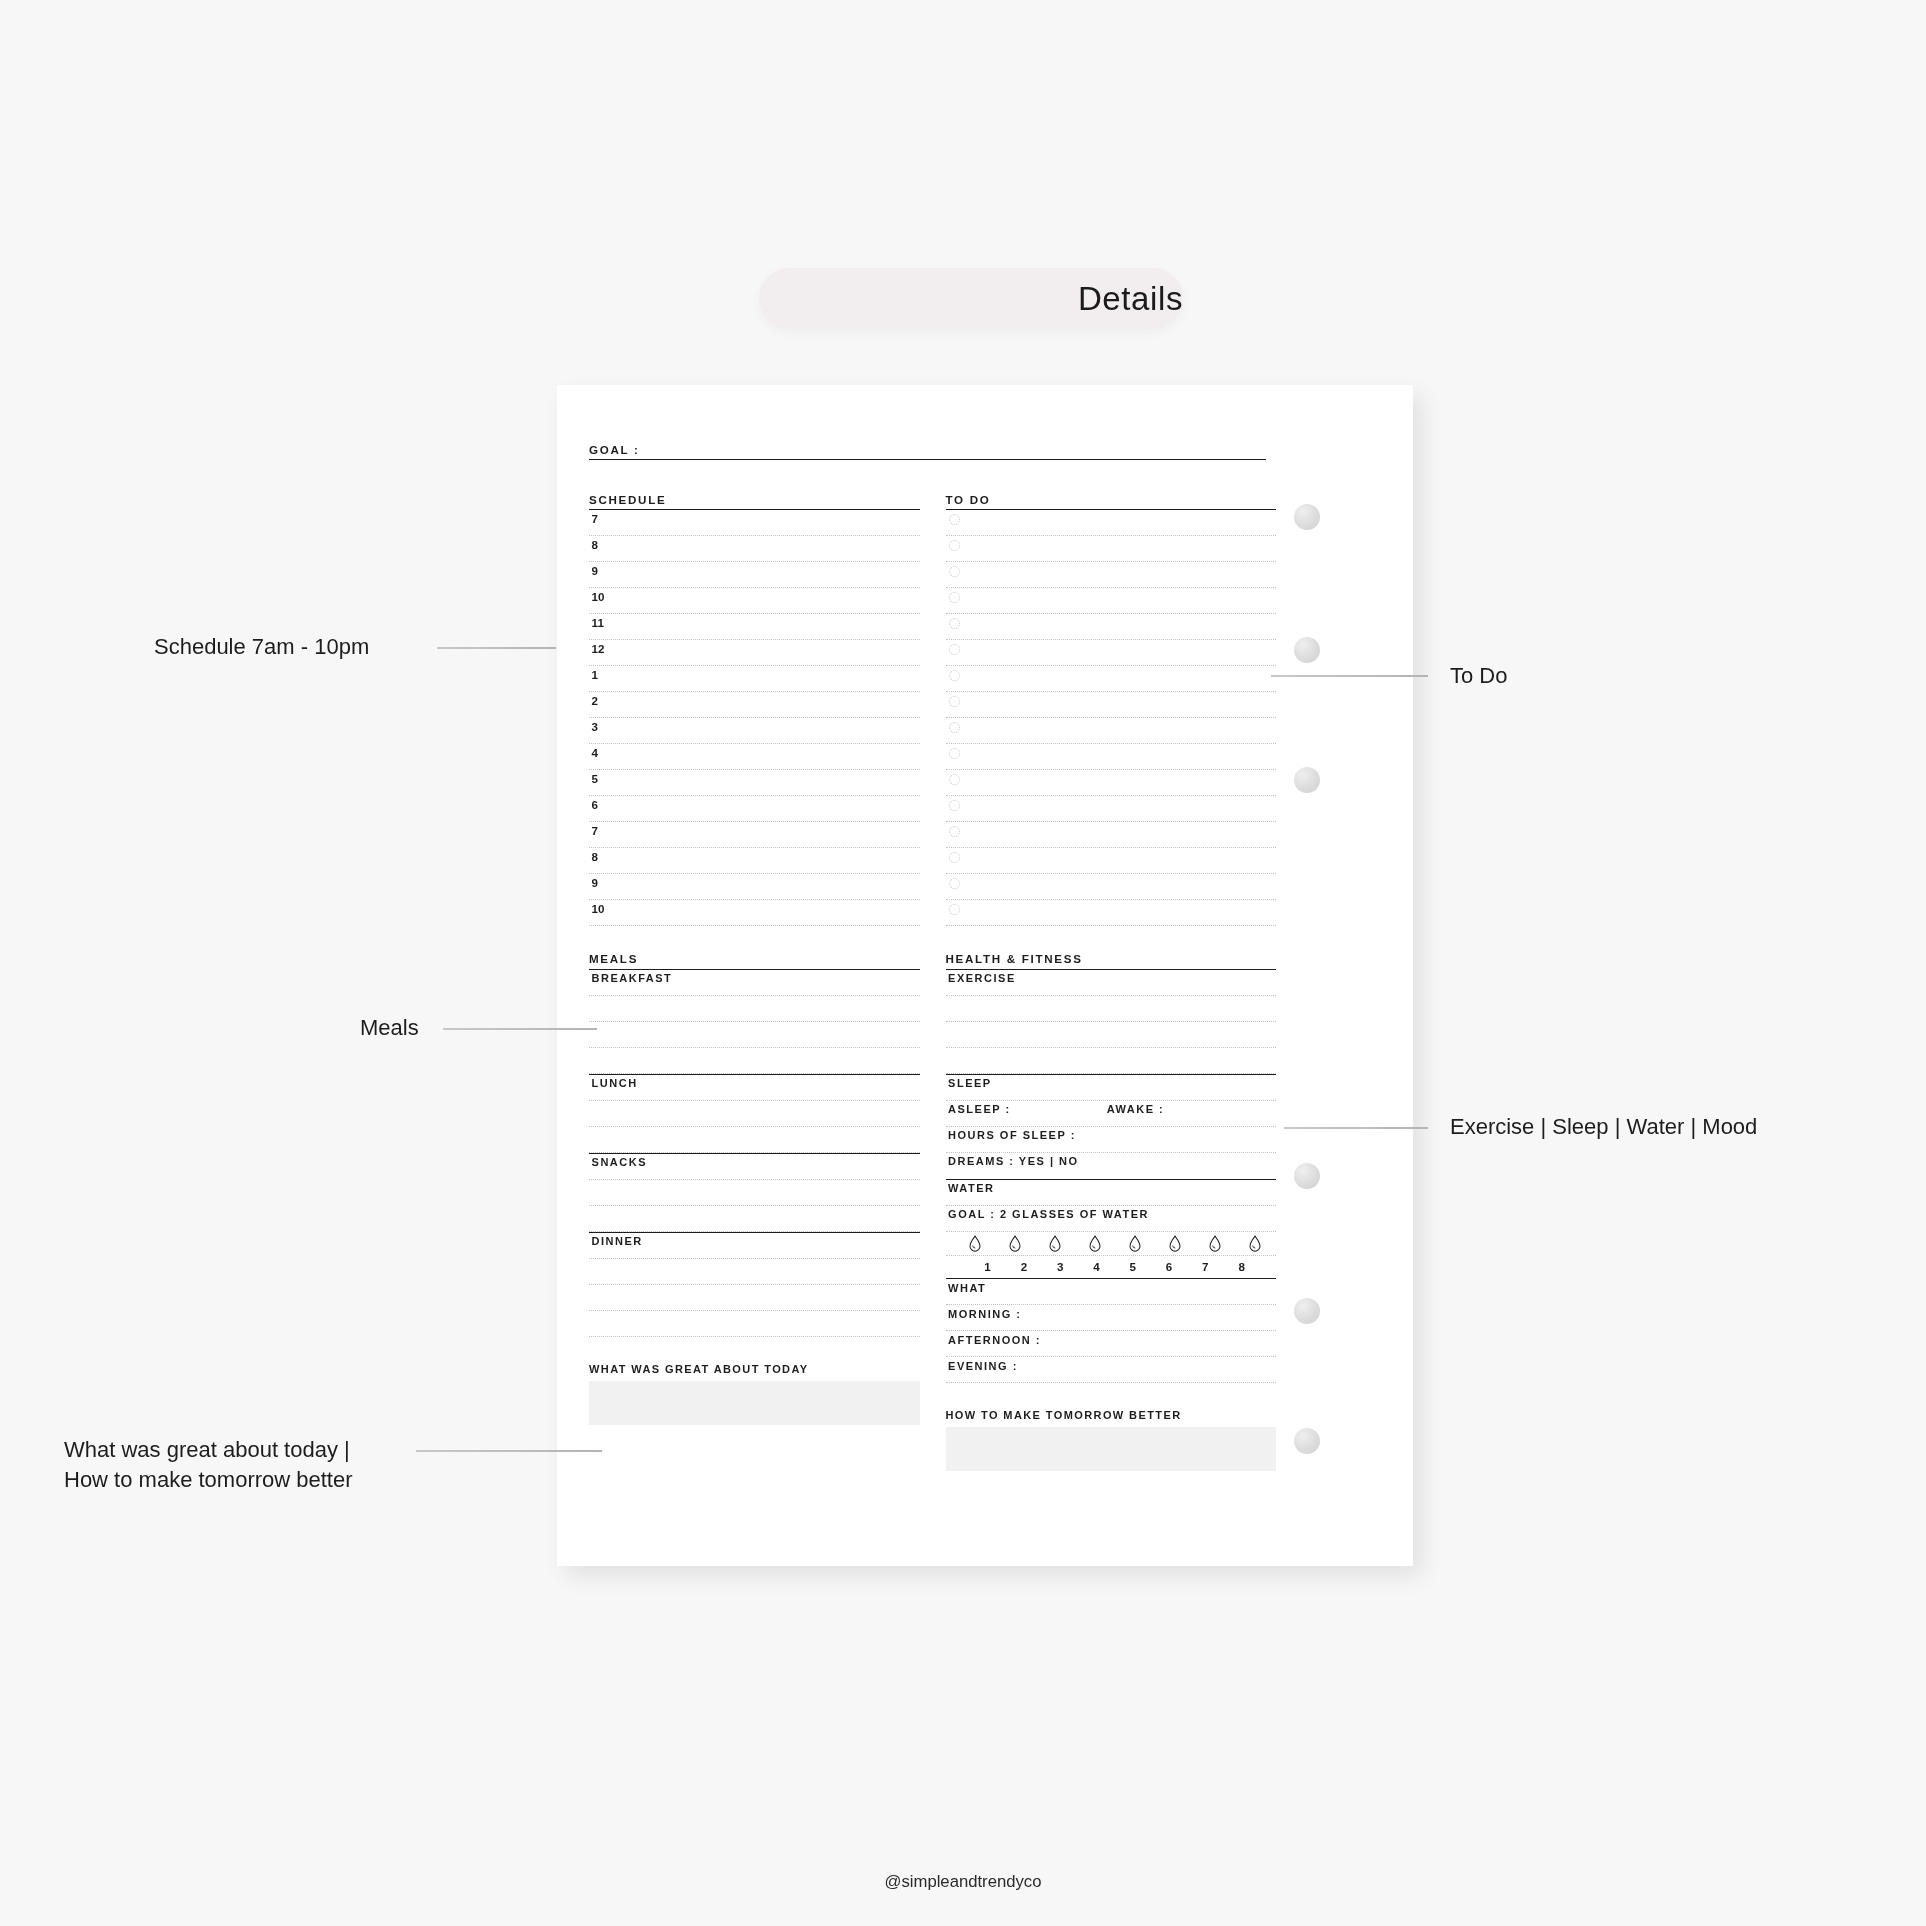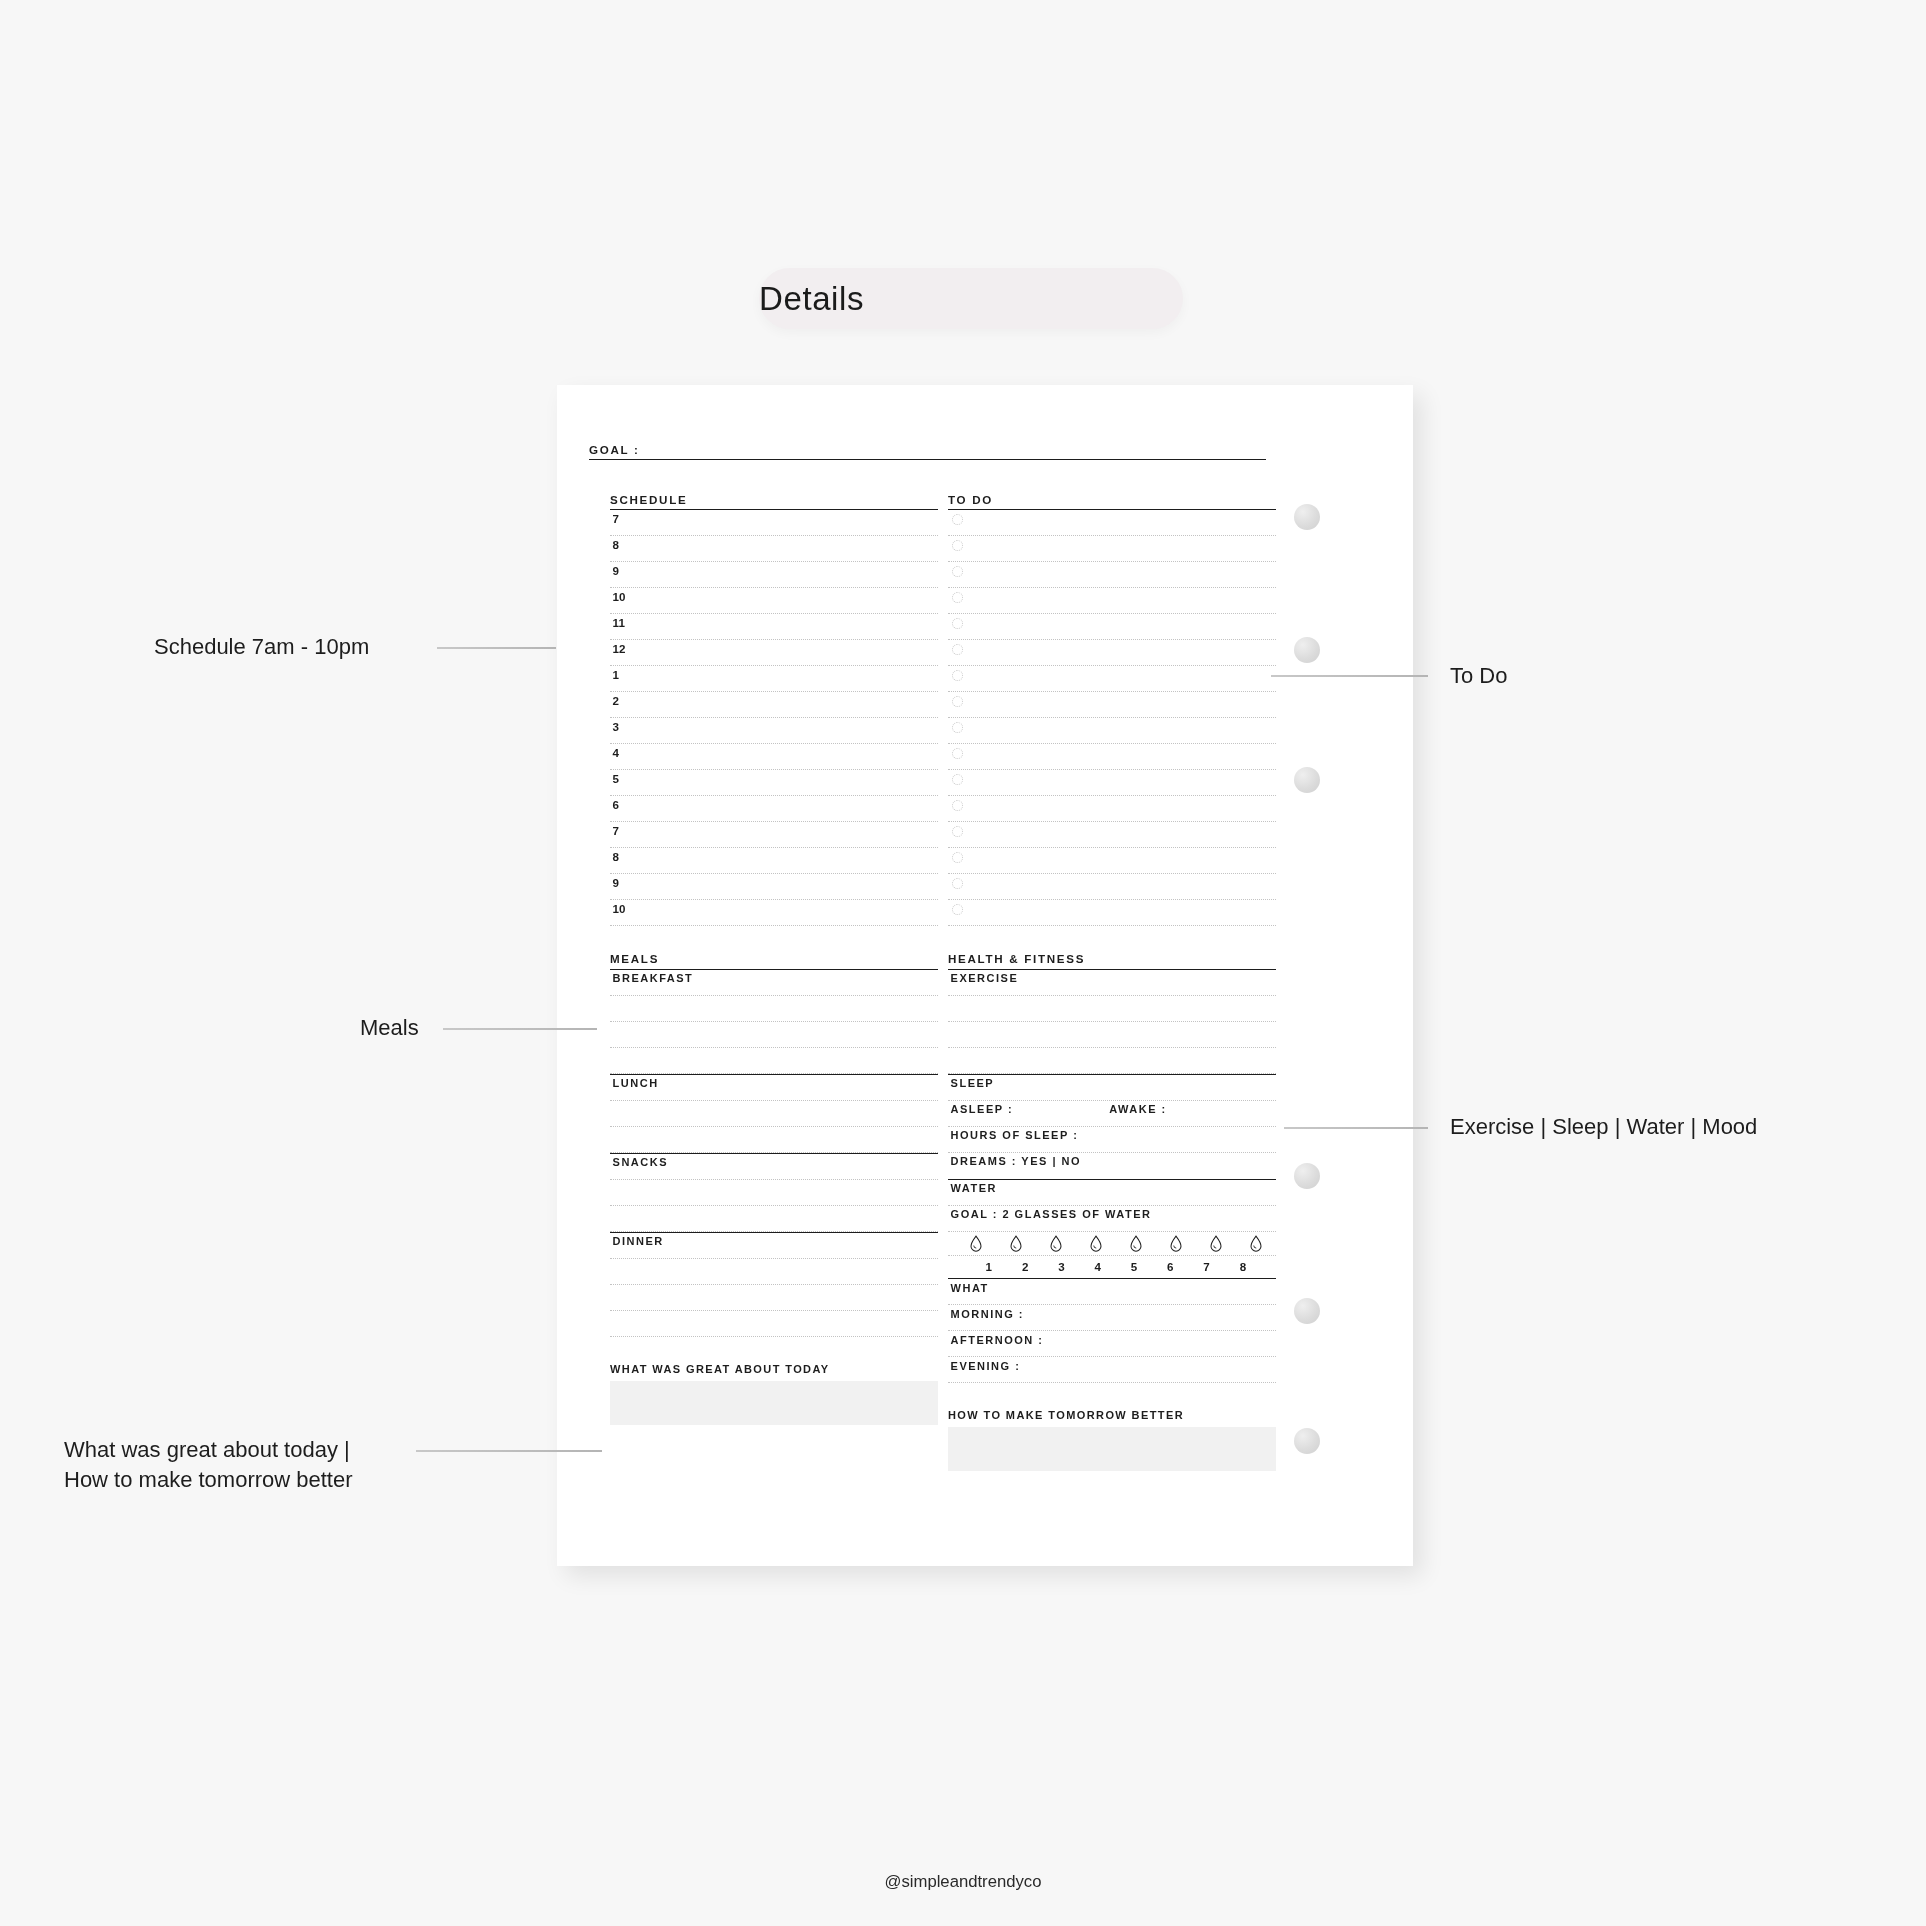--- a/index.html
+++ b/index.html
@@ -10,21 +10,21 @@
     overflow: hidden;
   }
 
   
   #title-pill {
     position: absolute;
     left: 759px; top: 268px;
     width: 424px; height: 61px;
     background: #f2eef0;
     border-radius: 31px;
-    display: flex; align-items: center; justify-content: flex-start;
+    display: flex; align-items: center; justify-content: flex-end;
     box-shadow: 0 3.9px 11.6px rgba(0,0,0,0.035);
   }
   #title-pill .t {
     font-size: 33px;
     color: #1b1b1b;
     letter-spacing: 0.6px;
     font-weight: 400;
   }
 
   
@@ -69,21 +69,21 @@
     color: #1d1d1d; white-space: nowrap;
   }
 
   .goal-label {
     font-size: 11.6px; font-weight: 700; letter-spacing: 1.7px; color: #1d1d1d;
   }
   .goal-rule { margin-top: 3.2px; border-top: 1.9px solid #1d1d1d; width: 677px; }
   .goal-space { height: 33px; }
 
   
-  .cols { display: flex; gap: 10px; margin-left: 21px; }
+  .cols { display: flex; gap: 26px; }
   .col { width: 331px; }
 
   .sec-title {
     font-size: 11.6px; font-weight: 700; letter-spacing: 1.7px; color: #1d1d1d;
     padding-bottom: 3.2px;
   }
   .rule-thick { border-top: 1.9px solid #1d1d1d; }
 
   
   .sched-row {

